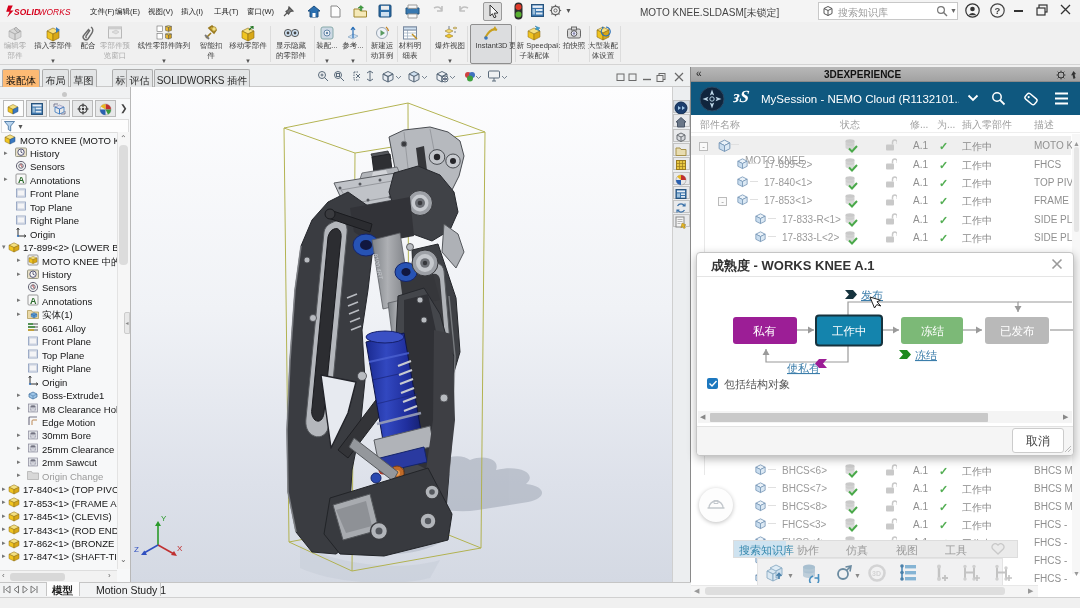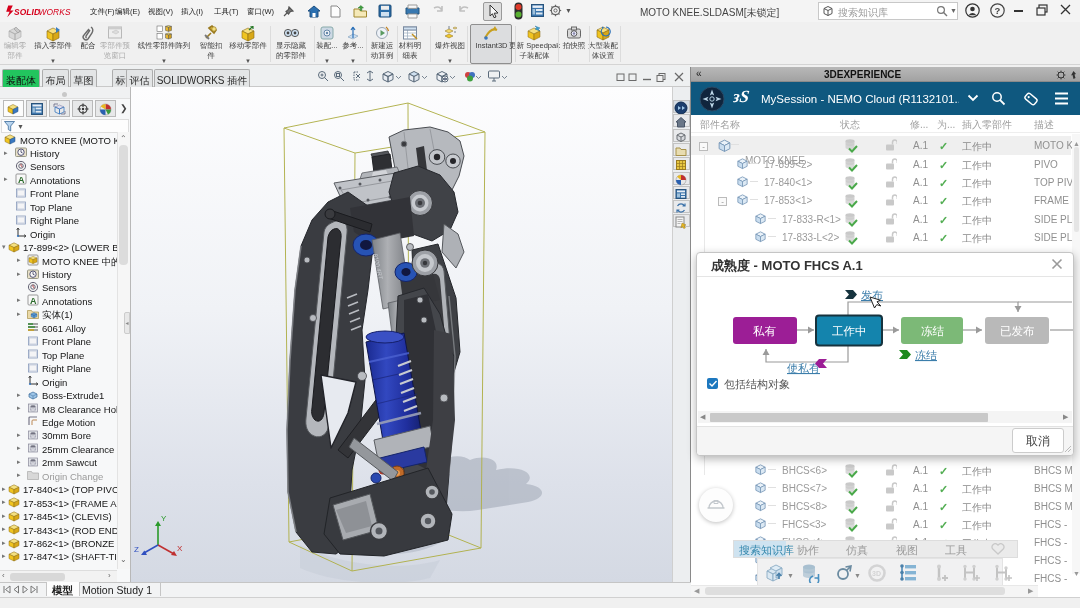--- a/index.html
+++ b/index.html
@@ -7,21 +7,21 @@
 #menubar{left:0;top:0;width:1080px;height:22px;background:#f4f4f4}
 .mn{top:7px;color:#1b1b1b;font-size:7.5px}
 #title{top:6px;color:#444;font-size:10px}
 #toolbar{left:0;top:22px;width:1080px;height:43px;background:#f0f0f0;border-bottom:1px solid #d4d4d4}
 .tb{position:absolute;top:24px;text-align:center;color:#3c3c3c;font-size:7.5px;line-height:10px}
 .tb.g{color:#ababab}
 .tsep{position:absolute;top:26px;width:1px;height:36px;background:#dcdcdc}
 .cr{color:#555;font-size:6px}
 #tabrow{left:0;top:66px;width:691px;height:21px;background:#eef0f1;border-bottom:1px solid #c9c9c9}
 .rt{position:absolute;top:69px;height:18px;padding:4px 0 0;text-align:center;font-size:10px;color:#2a2a2a;background:#e3e5e6;border:1px solid #adadad;border-bottom:none;border-radius:2px 2px 0 0}
-.rt.on{background:#22c55e;color:#111}
+.rt.on{background:#fdba74;color:#111}
 #statusbar{left:0;top:597px;width:1080px;height:11px;background:#f0f0f0;border-top:1px solid #d0d0d0}
 </style></head><body>
 <div class="a" id="menubar"></div>
 <svg class="a" style="left:5px;top:4px" width="75" height="14" viewBox="0 0 75 14">
 <g fill="#d6001c">
       <path d="M3.2 1.5 L7.8 1.5 L5.3 6.4 L8.6 6.4 L2.2 13.2 L4.6 7.8 L1.2 7.8 Z"></path>
 <text x="9" y="10.5" font-family="Liberation Sans" font-size="8.4" font-weight="bold" font-style="italic" letter-spacing="0.1">SOLID</text>
 <text x="33.5" y="10.5" font-family="Liberation Sans" font-size="8.4" font-style="italic" letter-spacing="0.1">WORKS</text>
     </g>
   </svg>
@@ -899,21 +899,21 @@
       </g>
       <path d="M6 10.5 l3 3 5 -5.5" stroke="#4aa84a" stroke-width="2" fill="none"></path>
     </svg>
     <svg class="a" style="left:192px;top:90px" width="14" height="14" viewBox="0 0 14 14">
       <rect x="3" y="6.5" width="8" height="6" rx="1" fill="#c9c9c9"></rect>
       <path d="M9.5 6.5 V4.5 a2.4 2.4 0 0 1 4.8 0 V6" fill="none" stroke="#c9c9c9" stroke-width="1.5"></path>
     </svg>
     <span class="rc" style="left:222px;top:92px">A.1</span>
 <span class="chk a" style="left:248px;top:92px">✓</span>
 <span class="rc" style="left:271px;top:92px;color:#8a8a8a">工作中</span>
-<span class="rc" style="left:343px;top:92px">PIVO</span>
+<span class="rc" style="left:343px;top:92px">FHCS</span>
 <span style="position:absolute;left:59px;top:114px;width:8px;height:1px;background:#e0e0e0"></span>
 <svg class="a" style="left:45px;top:108px" width="13" height="13" viewBox="0 0 14 14">
       <g stroke="#7a99b8" stroke-width="0.9" fill="#dce9f4">
         <path d="M2 4.5 L7 2 L12 4.5 L7 7 Z" fill="#eaf2f9"></path>
         <path d="M2 4.5 L7 7 L7 12.5 L2 10 Z" fill="#c9ddef"></path>
         <path d="M12 4.5 L7 7 L7 12.5 L12 10 Z" fill="#dce9f4"></path>
       </g>
     </svg>
     <span class="rrow-nm" style="left:73px;top:110px">17-840&lt;1&gt;</span>
 <svg class="a" style="left:152px;top:108px" width="16" height="16" viewBox="0 0 16 16">
@@ -1274,21 +1274,21 @@
       <path d="M16 12 v6 m-3 -3 h6" stroke="#c3c3c3" stroke-width="1.6"></path>
     </svg>
 <span class="a" style="left:96px;top:505px;font-size:7px;color:#888">▼</span>
 <span class="a" style="left:163px;top:505px;font-size:7px;color:#888">▼</span>
 <div style="position:absolute;left:0;top:518px;width:347px;height:12px;background:#f5f5f5;border-top:1px solid #e8e8e8"></div>
 <span class="a" style="left:3px;top:520px;font-size:7px;color:#999">◀</span>
 <div style="position:absolute;left:14px;top:520px;width:300px;height:8px;background:#dedede;border-radius:3px"></div>
 <span class="a" style="left:337px;top:520px;font-size:7px;color:#999">▶</span>
 </div>
 <div class="a" style="left:696px;top:252px;width:378px;height:204px;background:#fff;border:1px solid #c5c5c5;border-radius:4px;box-shadow:0 3px 10px rgba(0,0,0,0.3);z-index:50"></div>
-<span class="a" style="left:711px;top:257px;font-size:13px;font-weight:bold;color:#333;z-index:51">成熟度 - MOTO FHCS A.1</span>
+<span class="a" style="left:711px;top:257px;font-size:13px;font-weight:bold;color:#333;z-index:51">成熟度 - WORKS KNEE A.1</span>
 <svg class="a" style="left:1051px;top:258px;z-index:51" width="12" height="12" viewBox="0 0 12 12">
     <path d="M1.5 1.5 L10.5 10.5 M10.5 1.5 L1.5 10.5" stroke="#9a9a9a" stroke-width="1.6"></path>
   </svg>
 <div class="a" style="left:697px;top:276px;width:376px;height:1px;background:#e5e5e5;z-index:51"></div>
 <svg class="a" style="left:697px;top:277px;width:376px;height:132px;z-index:51" viewBox="697 277 376 132">
  <g stroke="#9a9a9a" stroke-width="1.2" fill="none">
   <path d="M797 330 L814 330"></path>
       <path d="M881 330 L899 330"></path>
       <path d="M963 330 L982 330"></path>
       <path d="M1050 330 L1073 330"></path>
@@ -1337,15 +1337,15 @@
 <svg class="a" style="left:2px;top:585px" width="42" height="9" viewBox="0 0 42 9">
     <g stroke="#777" stroke-width="1" fill="none">
       <path d="M2 1 v7 M3.5 4.5 L8 1 v7 z"></path>
       <path d="M12 4.5 L16.5 1 v7 z"></path>
       <path d="M24 1 v7 L28.5 4.5 z" transform="translate(-3,0)"></path>
       <path d="M32 1 v7 L36.5 4.5 z M38 1 v7" transform="translate(-3,0)"></path>
     </g>
   </svg>
 <div class="a" style="left:46px;top:582px;width:34px;height:14px;background:#fdfdfd;border-left:1px solid #c5c5c5;border-right:1px solid #c5c5c5"></div>
 <span class="a" style="left:52px;top:584px;font-size:10.5px;color:#222;font-weight:bold">模型</span>
-<span class="a" style="left:82px;top:584px;font-size:10.5px;color:#222">Motion Study 1</span>
+<span class="a" style="left:96px;top:584px;font-size:10.5px;color:#222">Motion Study 1</span>
 <div class="a" style="left:160px;top:582px;width:1px;height:14px;background:#c5c5c5"></div>
 <div class="a" id="statusbar"></div>
 
 </body></html>

